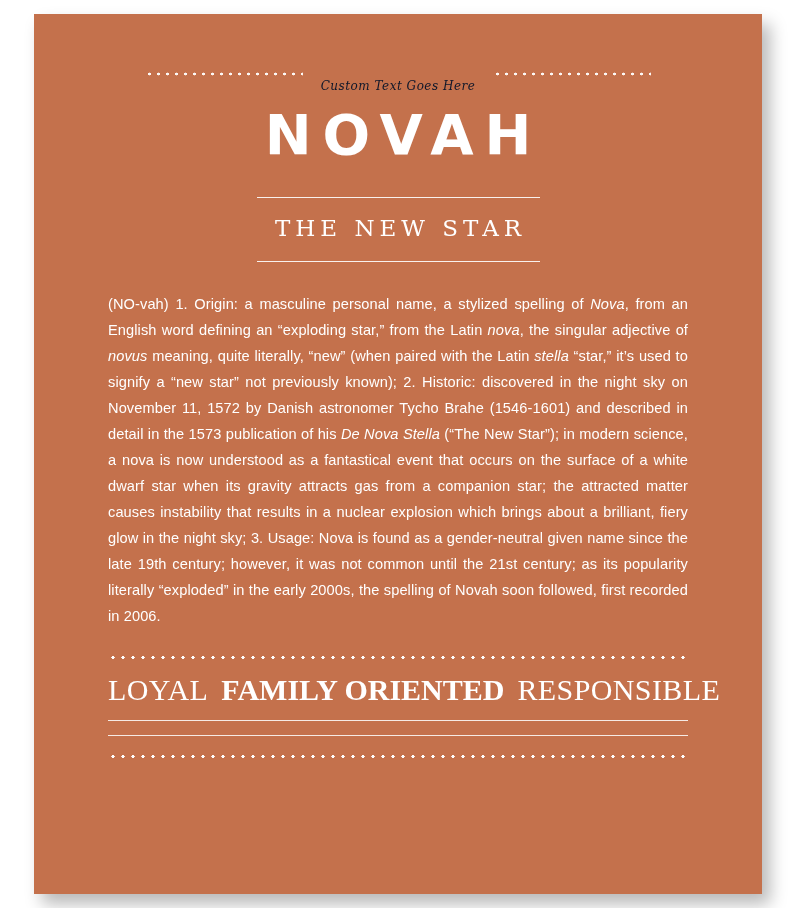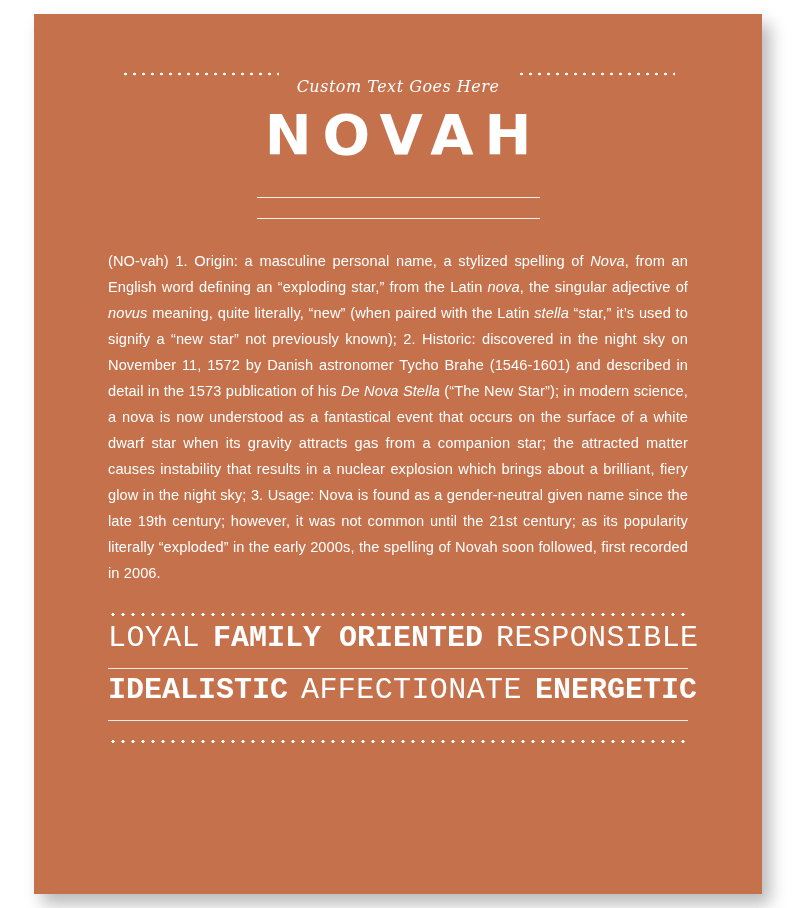--- a/index.html
+++ b/index.html
@@ -56,24 +56,24 @@
     background-size: 9px 4px;
     background-repeat: repeat-x;
     background-position: left center;
     opacity: 0.95;
   }
   .custom-text {
     flex: 0 0 auto;
     padding: 0 18px;
     font-family: "DejaVu Serif", serif;
     font-style: italic;
-    font-size: 16px;
+    font-size: 12px;
     letter-spacing: 0.5px;
     white-space: nowrap;
-    color: #ffffff;
+    color: #0f172a;
     margin-top: 24px;
   }
 
   
   .name {
     text-align: center;
     margin-top: 18px;
     font-family: "DejaVu Sans", sans-serif;
     font-weight: bold;
     font-size: 56px;
@@ -126,23 +126,23 @@
   }
   .dots-wide.first { margin-top: 25px; }
   .dots-wide.last { margin-top: 18px; }
   .trait-sep {
     height: 1px;
     background: #ffffff;
     opacity: 0.85;
     margin-top: 14px;
   }
   .trait-row {
-    margin-top: 5px;
+    margin-top: 14px;
     text-align: left;
-    font-family: Liberation Mono, monospace;
+    font-family: Liberation Serif, serif;
     font-size: 30px;
     line-height: 1.08;
     white-space: nowrap;
     color: #ffffff;
   }
   .trait-row span { display: inline-block; }
   .tw-light { font-weight: 300; letter-spacing: 0.4px; }
   .tw-bold { font-weight: bold; letter-spacing: 0px; }
   .trait-gap { width: 13px; }
 </style>
@@ -155,26 +155,26 @@
 
       <div class="custom-row">
         <div class="dotline"></div>
         <div class="custom-text">Custom Text Goes Here</div>
         <div class="dotline"></div>
       </div>
 
       <div class="name">NOVAH</div>
 
       <div class="rule top"></div>
+      <div class="meaning">THE NEW STAR</div>
       <div class="rule bottom"></div>
 
       <div class="definition"><span>(NO-vah)  1. Origin:  a masculine personal name, a stylized spelling of </span><i>Nova</i><span>, from an English word defining an “exploding star,” from the Latin </span><i>nova</i><span>, the singular adjective of </span><i>novus</i><span> meaning, quite literally, “new” (when paired with the Latin </span><i>stella</i><span> “star,” it’s used to signify a “new star” not previously known); 2. Historic:  discovered in the night sky on November 11, 1572 by Danish astronomer Tycho Brahe (1546-1601) and described in detail in the 1573 publication of his </span><i>De Nova Stella</i><span> (“The New Star”); in modern science, a nova is now understood as a fantastical event that occurs on the surface of a white dwarf star when its gravity attracts gas from a companion star; the attracted matter causes instability that results in a nuclear explosion which brings about a brilliant, fiery glow in the night sky;  3. Usage:  Nova is found as a gender-neutral given name since the late 19th century; however, it was not common until the 21st century; as its popularity literally “exploded” in the early 2000s, the spelling of Novah soon followed, first recorded in 2006.</span></div>
 
       <div class="dots-wide first"></div>
       <div class="trait-row"><span class="tw-light">LOYAL</span><span class="trait-gap">&nbsp;</span><span class="tw-bold">FAMILY ORIENTED</span><span class="trait-gap">&nbsp;</span><span class="tw-light">RESPONSIBLE</span></div>
       <div class="trait-sep"></div>
-      <div class="trait-row"><span class="tw-bold">IDEALISTIC</span><span class="trait-gap">&nbsp;</span><span class="tw-light">AFFECTIONATE</span><span class="trait-gap">&nbsp;</span><span class="tw-bold">ENERGETIC</span></div>
       <div class="trait-sep"></div>
       <div class="dots-wide last"></div>
 
     </div>
   </div>
 </div>
 
 </body></html>

